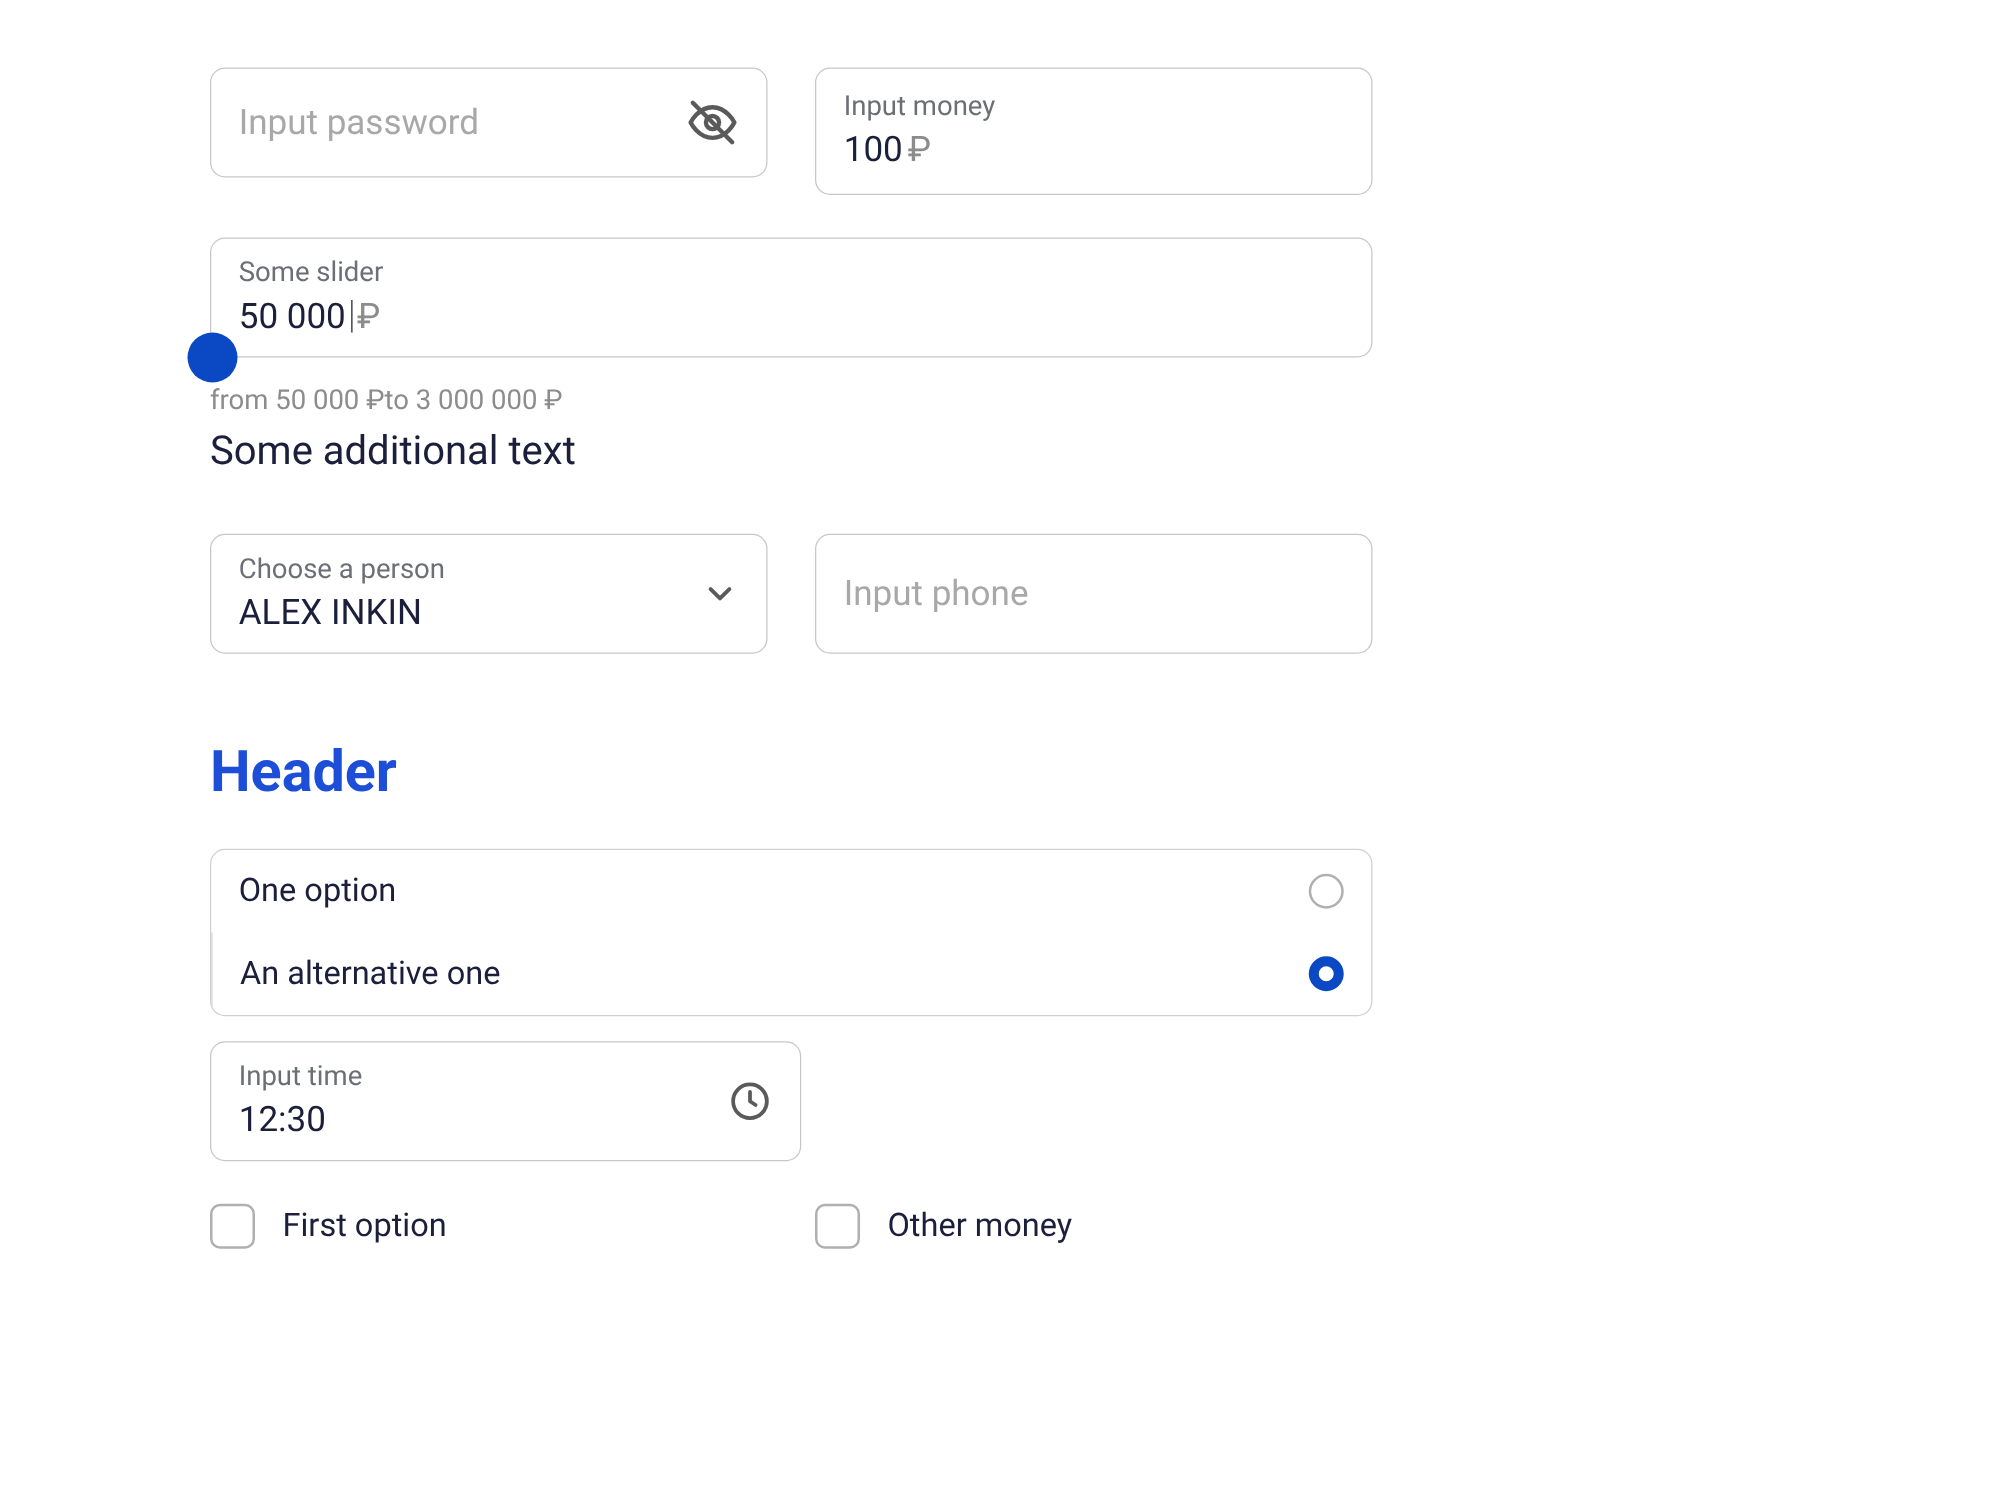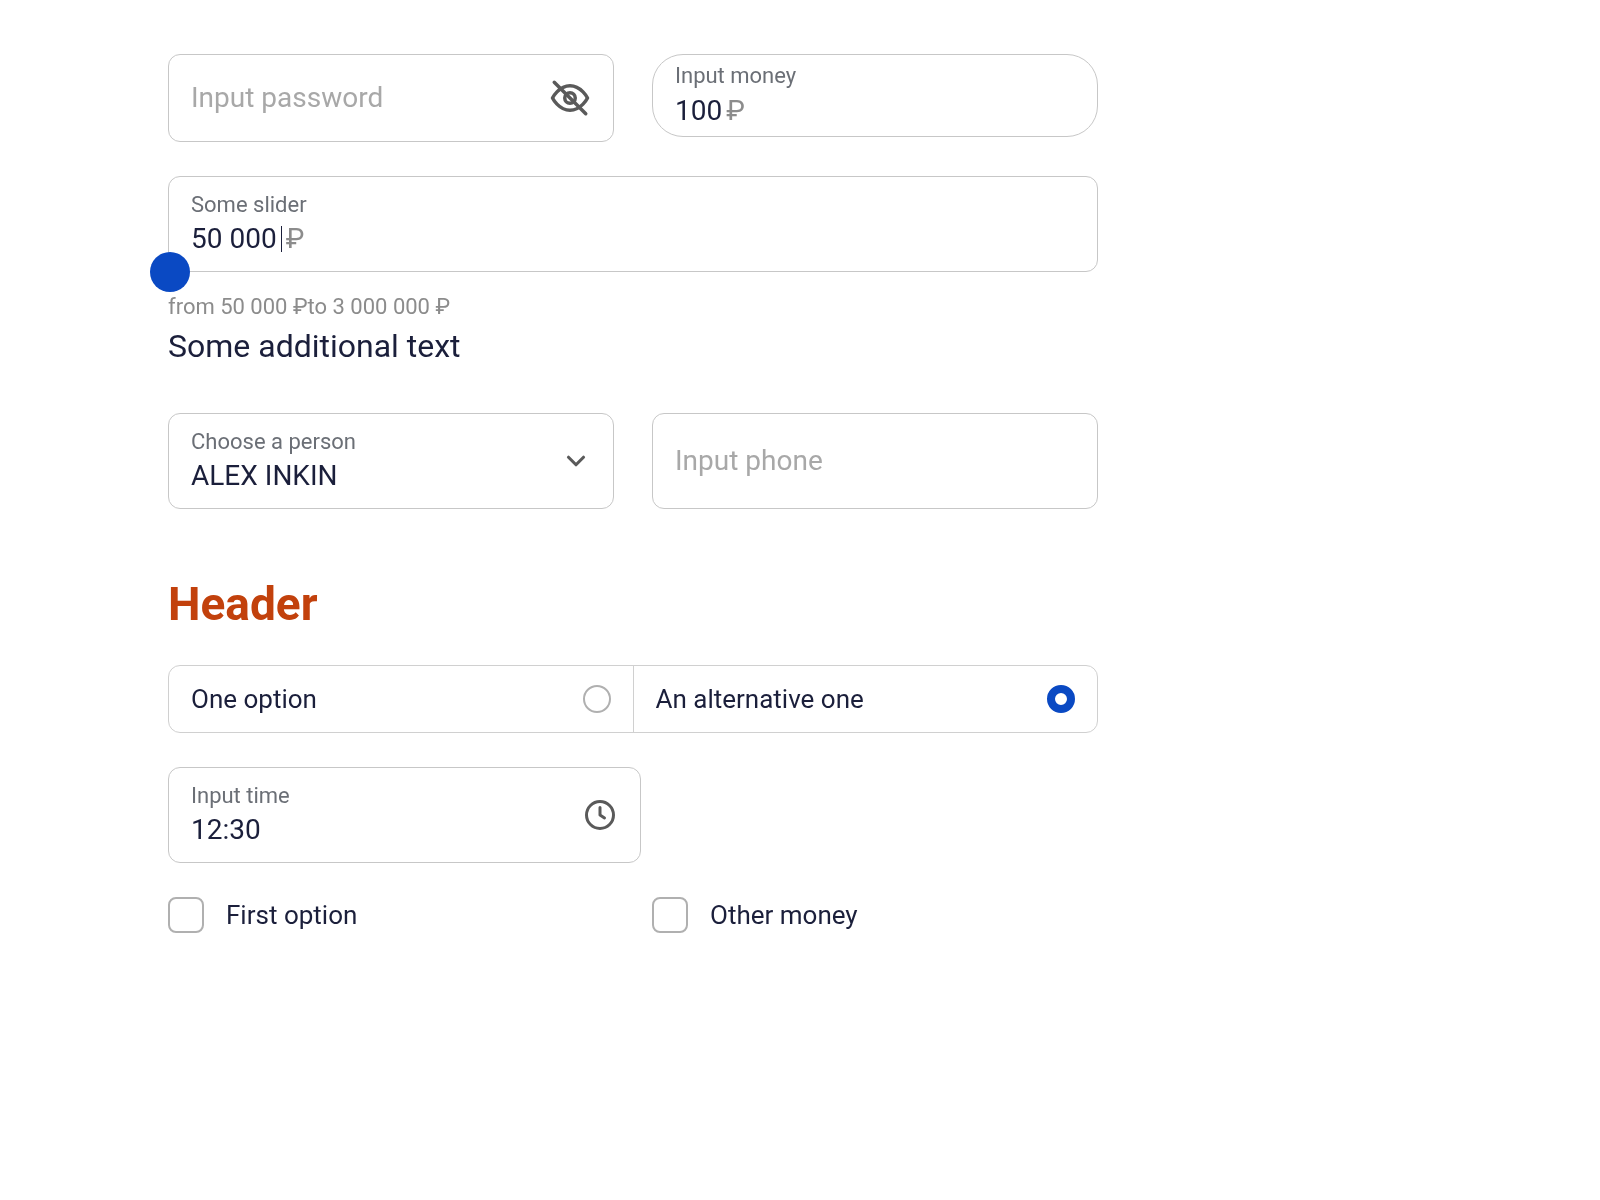--- a/index.html
+++ b/index.html
@@ -84,32 +84,33 @@
   }
   .hint {
     font-size: 32px;
     color: #1b1f3b;
     margin-top: 8px;
     margin-bottom: 48px;
   }
   h2.header {
     font-size: 46px;
     font-weight: 700;
-    color: #c2410c;
+    color: #1d4ed8;
     margin-top: 68px;
     margin-bottom: 34px;
   }
   .radio-group {
     display: flex;
     border: 1px solid #d0d0d0;
     border-radius: 12px;
     overflow: hidden;
     background: #fff;
     width: 930px;
-    margin-bottom: 34px;
+    margin-bottom: 20px;
+    flex-direction: column;
   }
   .radio-item {
     flex: 1;
     padding: 18px 22px;
     font-size: 26px;
     color: #1b1f3b;
     display: flex;
     justify-content: space-between;
     align-items: center;
   }
@@ -153,21 +154,21 @@
     <div class="field half" style="height:88px;">
       <span class="placeholder-big">Input password</span>
       <span class="icon-right">
         <svg width="42" height="42" viewBox="0 0 24 24" fill="none" stroke="#5a5a5a" stroke-width="2" stroke-linecap="round" stroke-linejoin="round">
           <path d="M2 12s3.5-7 10-7 10 7 10 7-3.5 7-10 7S2 12 2 12z"></path>
           <circle cx="12" cy="12" r="3"></circle>
           <line x1="3" y1="3" x2="21" y2="21"></line>
         </svg>
       </span>
     </div>
-    <div class="field half" style="height:83px;border-radius:31px;">
+    <div class="field half" style="height:102px;">
       <span class="label">Input money</span>
       <span class="value">
         <span>100</span>
         <span class="ruble">₽</span>
       </span>
     </div>
   </div>
 
   <div class="slider-wrap">
     <div class="field full" style="height:96px;">

